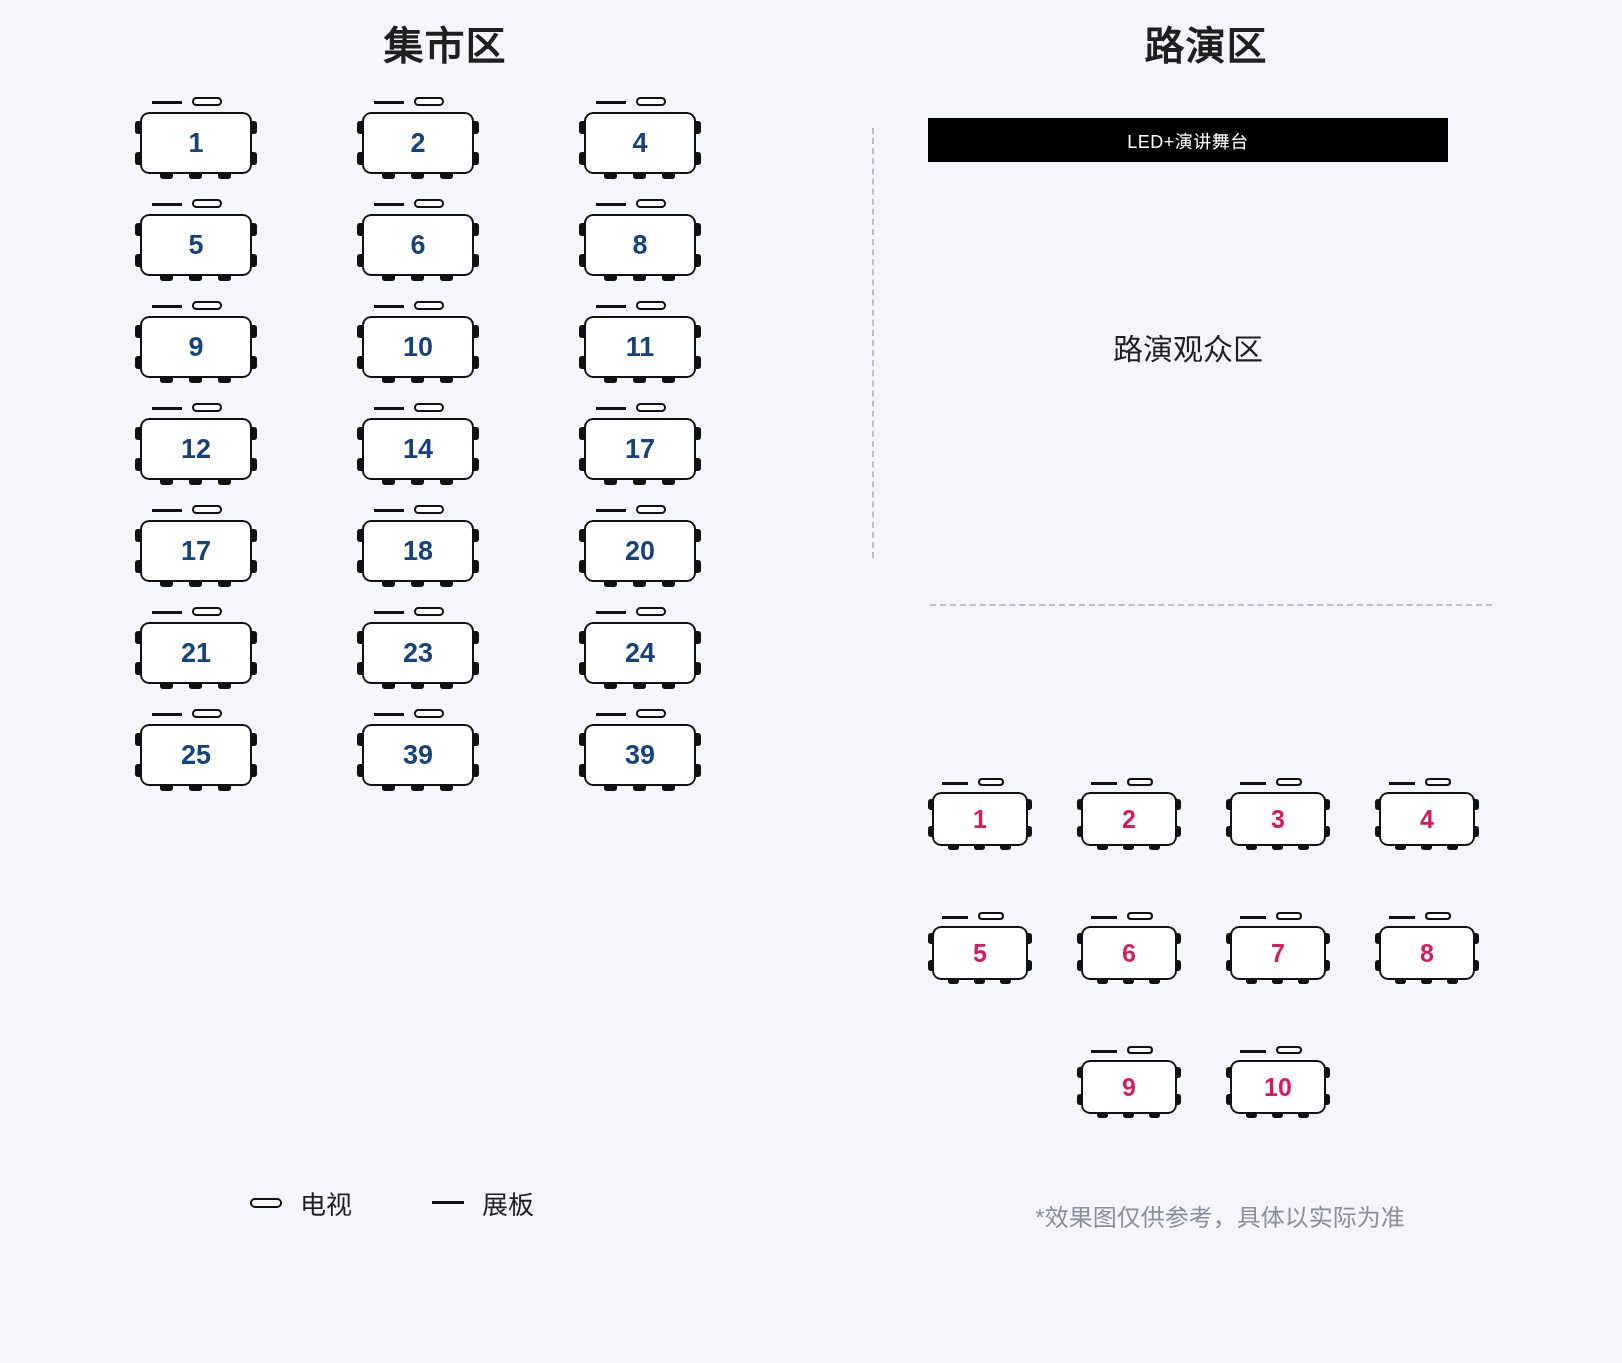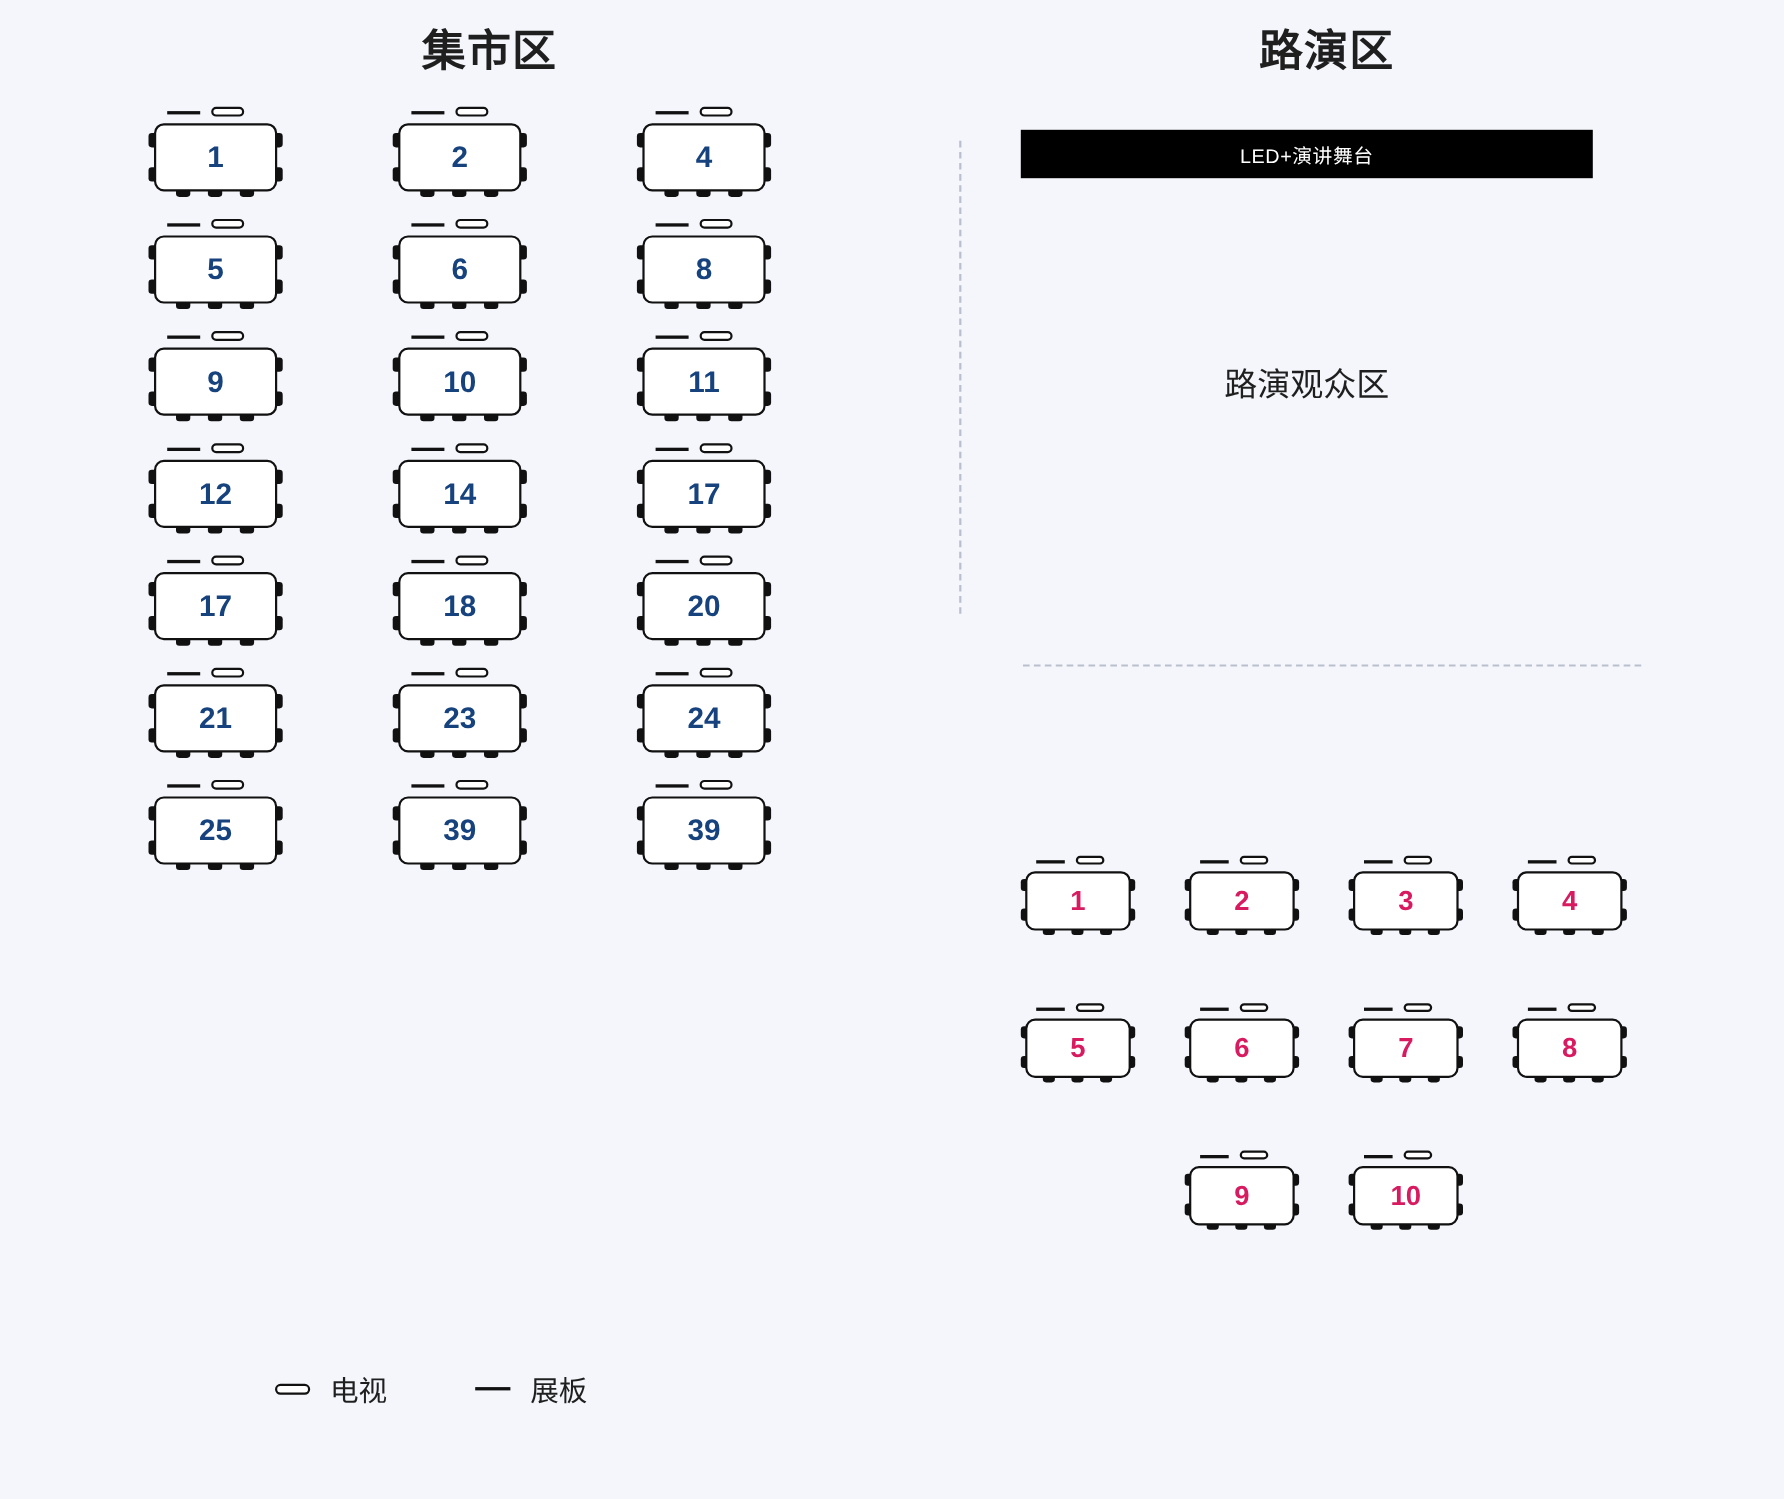--- a/index.html
+++ b/index.html
@@ -208,21 +208,21 @@
   }
   .demo-row.center {
     justify-content: flex-start;
     padding-left: 149px;
   }
 
   
   .legend {
     position: absolute;
     left: 250px;
-    top: 1244px;
+    top: 1184px;
     display: flex;
     align-items: center;
     gap: 18px;
     font-size: 26px;
     color: #1f1f1f;
   }
   .legend .gap { width: 44px; }
   .legend .tv-sample {
     width: 32px;
     height: 10px;
@@ -734,14 +734,15 @@
   </div>
 
   <div class="legend">
     <span class="tv-sample"></span>
     <span>电视</span>
     <span class="gap"></span>
     <span class="board-sample"></span>
     <span>展板</span>
   </div>
 
+  <div class="note">*效果图仅供参考，具体以实际为准</div>
 
 </div>
 
 </body></html>

